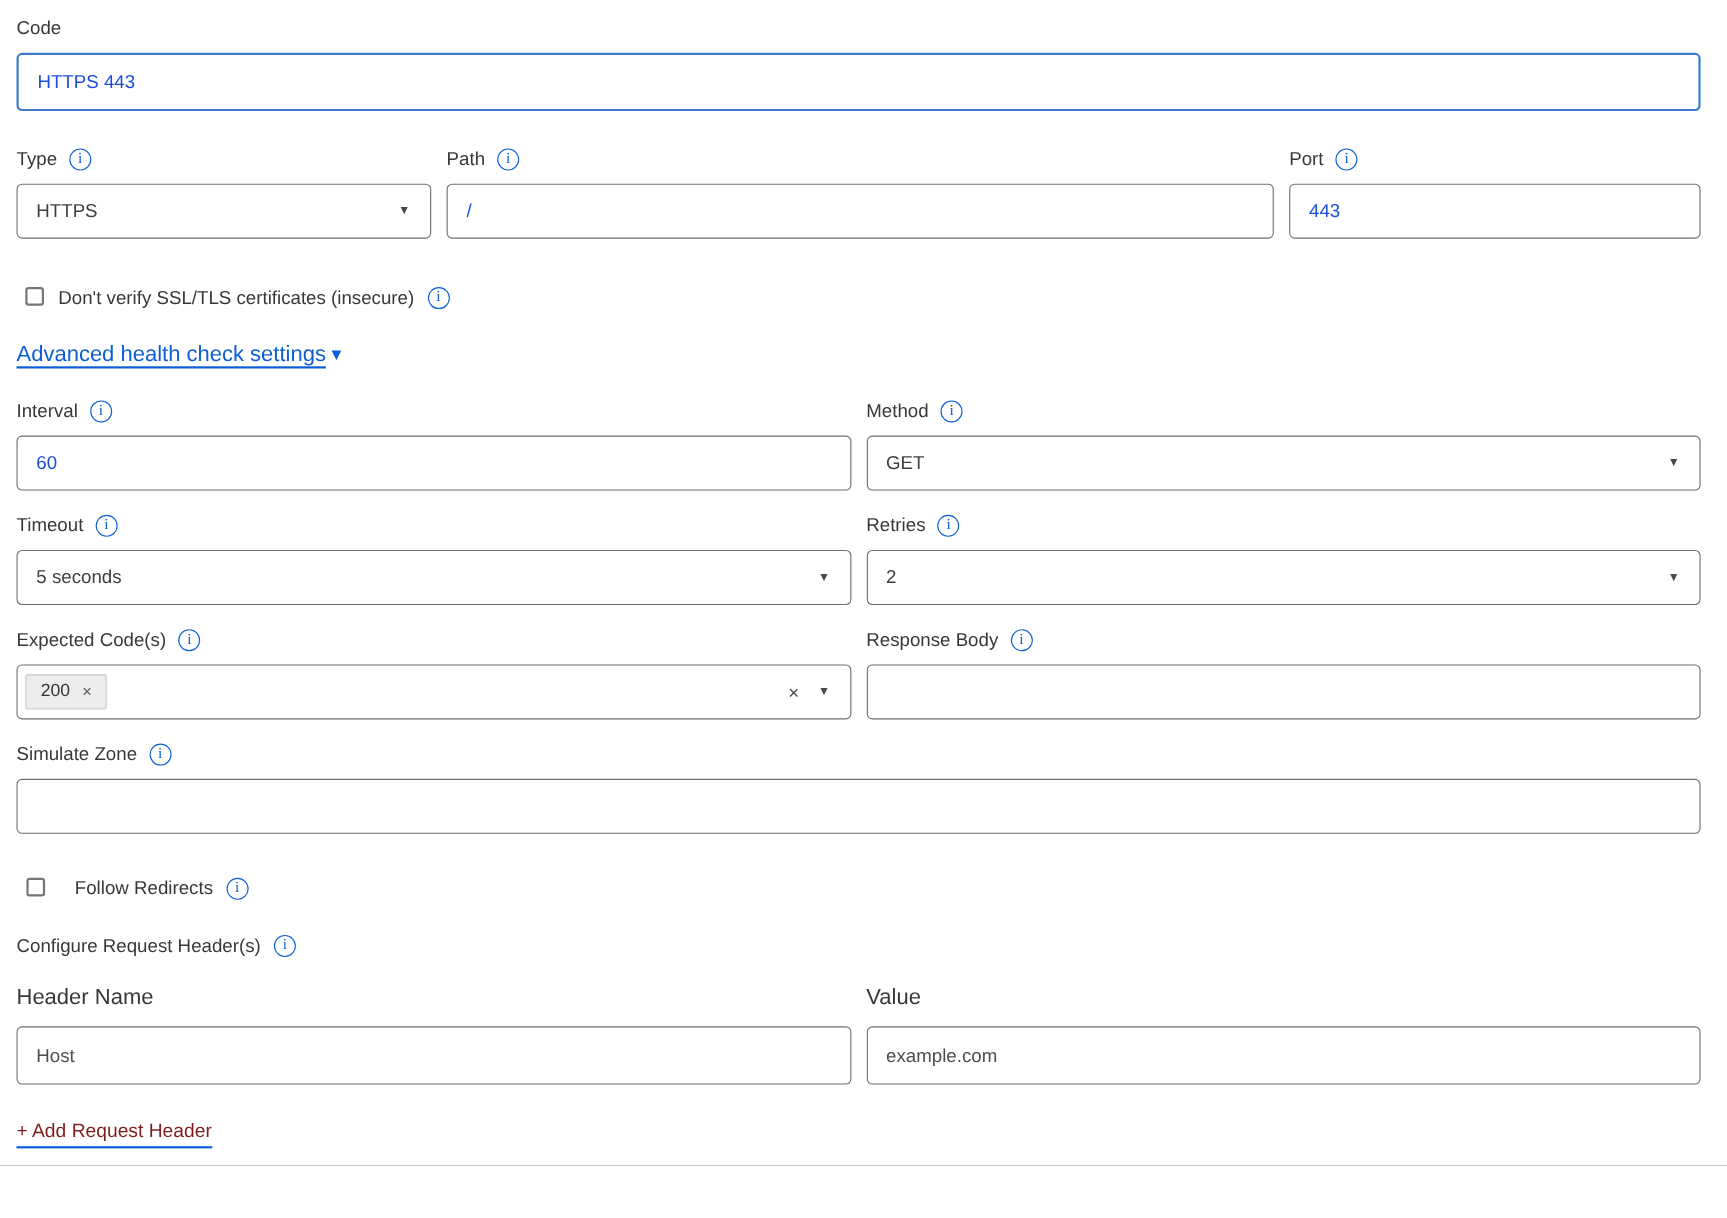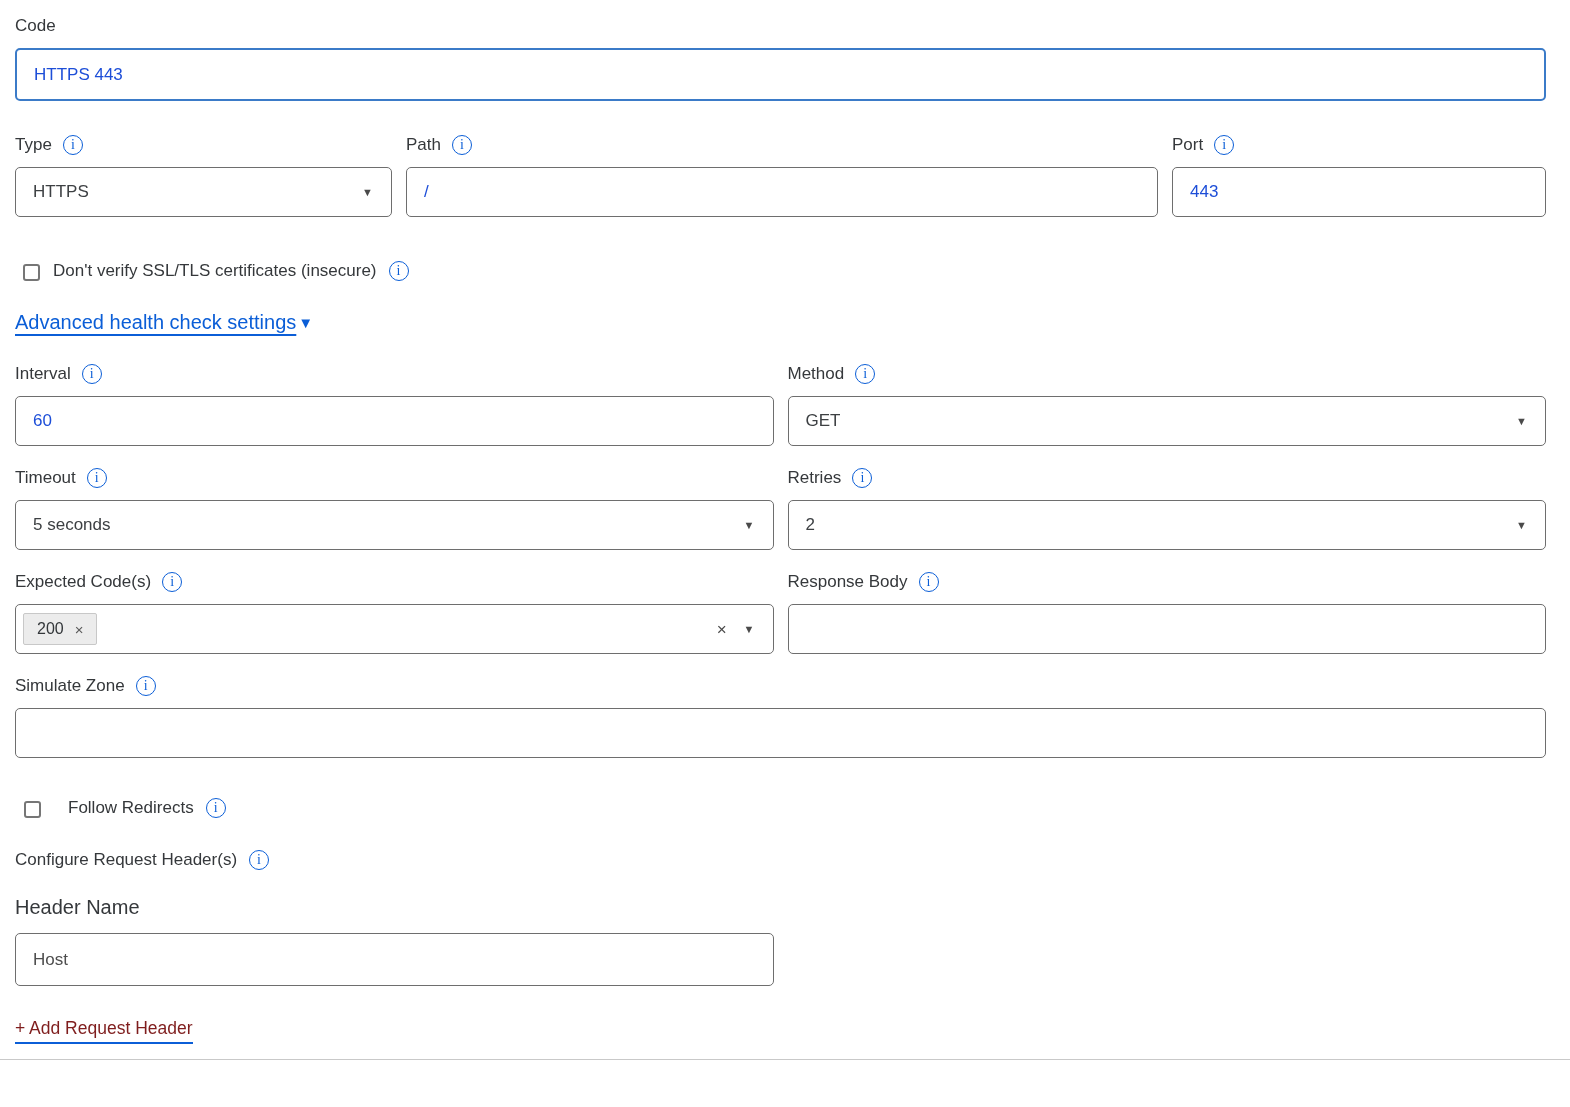--- a/index.html
+++ b/index.html
@@ -44,21 +44,21 @@
     position: absolute; right: 18px; top: 50%; transform: translateY(-46%);
     font-size: 11px; color: #4a4a4a; line-height: 1;
   }
   .row3 { display: flex; gap: 14px; margin-bottom: 44px; }
   .col-type { flex: 0 0 377px; }
   .col-path { flex: 1 1 auto; }
   .col-port { flex: 0 0 374px; }
   .grid2 { display: grid; grid-template-columns: 1fr 1fr; column-gap: 14px; }
   .mb-name { margin-bottom: 34px; }
   .mb-row { margin-bottom: 22px; }
-  .checkbox-row { display: flex; align-items: flex-end; gap: 13px; margin: 0 0 30px 8px; font-size: 17px; }
+  .checkbox-row { display: flex; align-items: flex-start; gap: 13px; margin: 0 0 30px 8px; font-size: 17px; }
   .checkbox-row.wide-gap { gap: 27px; margin: 0 0 32px 9px; }
   .checkbox {
     appearance: none; -webkit-appearance: none;
     width: 17px; height: 17px; flex: 0 0 auto;
     border: 2px solid #767676; border-radius: 3px;
     background: #fff; cursor: pointer;
   }
   .checkbox-label { display: inline-flex; align-items: center; gap: 12px; }
   .advanced-link-row { margin-bottom: 30px; }
   .advanced-link {
@@ -237,19 +237,25 @@
   <span class="info-icon">i</span>
 </div>
 
 <div class="grid2 mb-headers">
   <div>
     <div class="field-label-row small">
       <span>Header Name</span>
     </div>
     <input class="text-input header-input" type="text" value="Host" style="">
   </div>
+  <div>
+    <div class="field-label-row small">
+      <span>Value</span>
+    </div>
+    <input class="text-input header-input" type="text" value="example.com" style="">
+  </div>
 </div>
 
 <div class="add-link-row">
   <a class="add-link">+ Add Request Header</a>
 </div>
 
 <hr class="bottom-divider">
 
 </body></html>

